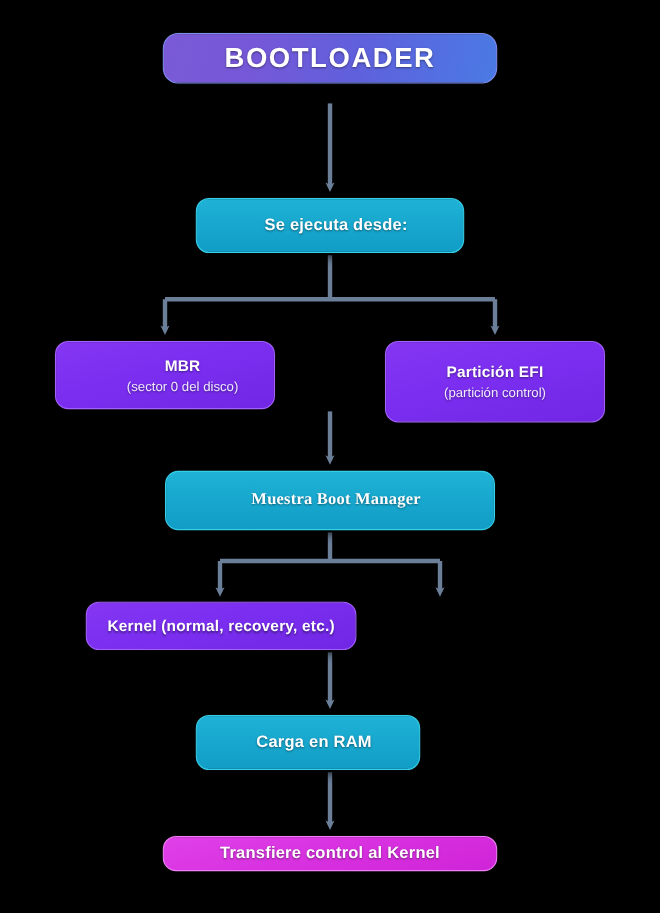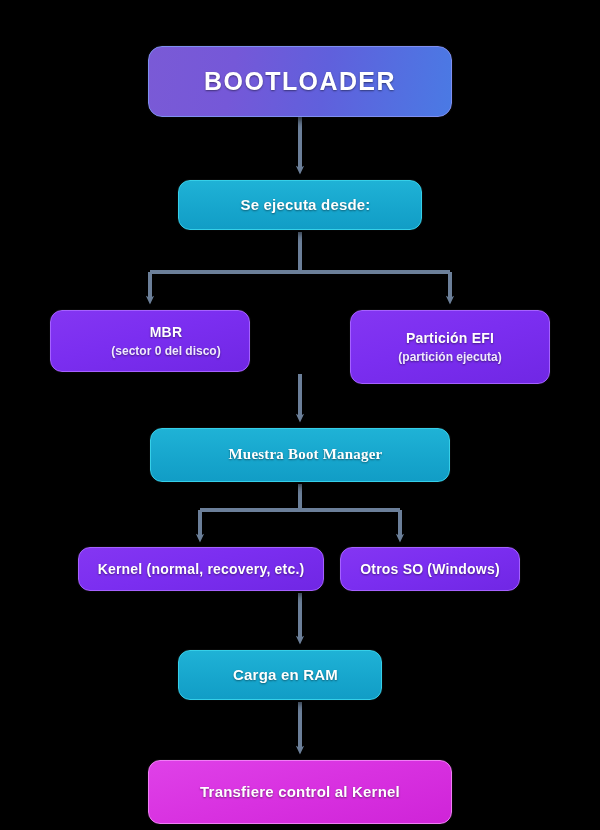--- a/index.html
+++ b/index.html
@@ -49,21 +49,21 @@
   }
   .node .sub {
     font-weight: normal;
     line-height: 1.2;
     margin-top: 4px;
     color: #f0e9ff;
   }
 
   
   #n-bootloader {
-    left: 148px; top: 46px; width: 304px; height: 71px;
+    left: 148px; top: 30px; width: 304px; height: 46px;
     background: linear-gradient(100deg, #7a5ad6 0%, #7558d8 28%, #6060dc 58%, #4a7ae4 100%);
     border: 1.5px solid #7f8ff0;
     border-radius: 14px;
   }
   #n-bootloader .title { font-size: 25px; letter-spacing: 1.4px; }
 
   
   .cyan {
     background: linear-gradient(180deg, #1fb2d6 0%, #17a6cd 55%, #119dc6 100%);
     border: 1.5px solid #36cfe8;
@@ -74,30 +74,30 @@
   #n-ejecuta  { left: 178px; top: 180px; width: 244px; height: 50px; }
   #n-bootmgr  { left: 150px; top: 428px; width: 300px; height: 54px; font-family: Liberation Serif, serif; }
   #n-ram      { left: 178px; top: 650px; width: 204px; height: 50px; }
 
   
   .purple {
     background: linear-gradient(165deg, #8436f2 0%, #7b2ef0 45%, #7027e4 100%);
     border: 1.5px solid #a561ff;
   }
   .purple .title { font-size: 14px; }
-  .purple .sub { font-size: 12px; font-weight: bold; }
+  .purple .sub { font-size: 12px; }
 
   #n-mbr    { left: 50px;  top: 310px; width: 200px; height: 62px; padding-left: 32px; }
   #n-efi    { left: 350px; top: 310px; width: 200px; height: 74px; }
   #n-kernel { left: 78px;  top: 547px; width: 246px; height: 44px; }
   #n-otros  { left: 340px; top: 547px; width: 180px; height: 44px; }
 
   
   #n-transfiere {
-    left: 148px; top: 760px; width: 304px; height: 64px;
+    left: 148px; top: 760px; width: 304px; height: 32px;
     background: linear-gradient(165deg, #df41e8 0%, #d831e0 50%, #cf24d8 100%);
     border: 1.5px solid #f07ef5;
   }
   #n-transfiere .title { font-size: 15px; }
 </style>
 </head>
 <body>
 
 <div id="stage">
 
@@ -137,34 +137,31 @@
     <span class="title">Se ejecuta desde:</span>
   </div>
 
   <div class="node purple" id="n-mbr">
     <span class="title">MBR</span>
     <span class="sub">(sector 0 del disco)</span>
   </div>
 
   <div class="node purple" id="n-efi">
     <span class="title">Partición EFI</span>
-    <span class="sub">(partición ejecuta)</span>
+    <span class="sub">(partición control)</span>
   </div>
 
   <div class="node cyan" id="n-bootmgr">
     <span class="title">Muestra Boot Manager</span>
   </div>
 
   <div class="node purple" id="n-kernel">
     <span class="title">Kernel (normal, recovery, etc.)</span>
   </div>
 
-  <div class="node purple" id="n-otros">
-    <span class="title">Otros SO (Windows)</span>
-  </div>
 
   <div class="node cyan" id="n-ram">
     <span class="title">Carga en RAM</span>
   </div>
 
   <div class="node" id="n-transfiere">
     <span class="title">Transfiere control al Kernel</span>
   </div>
 
 </div>

